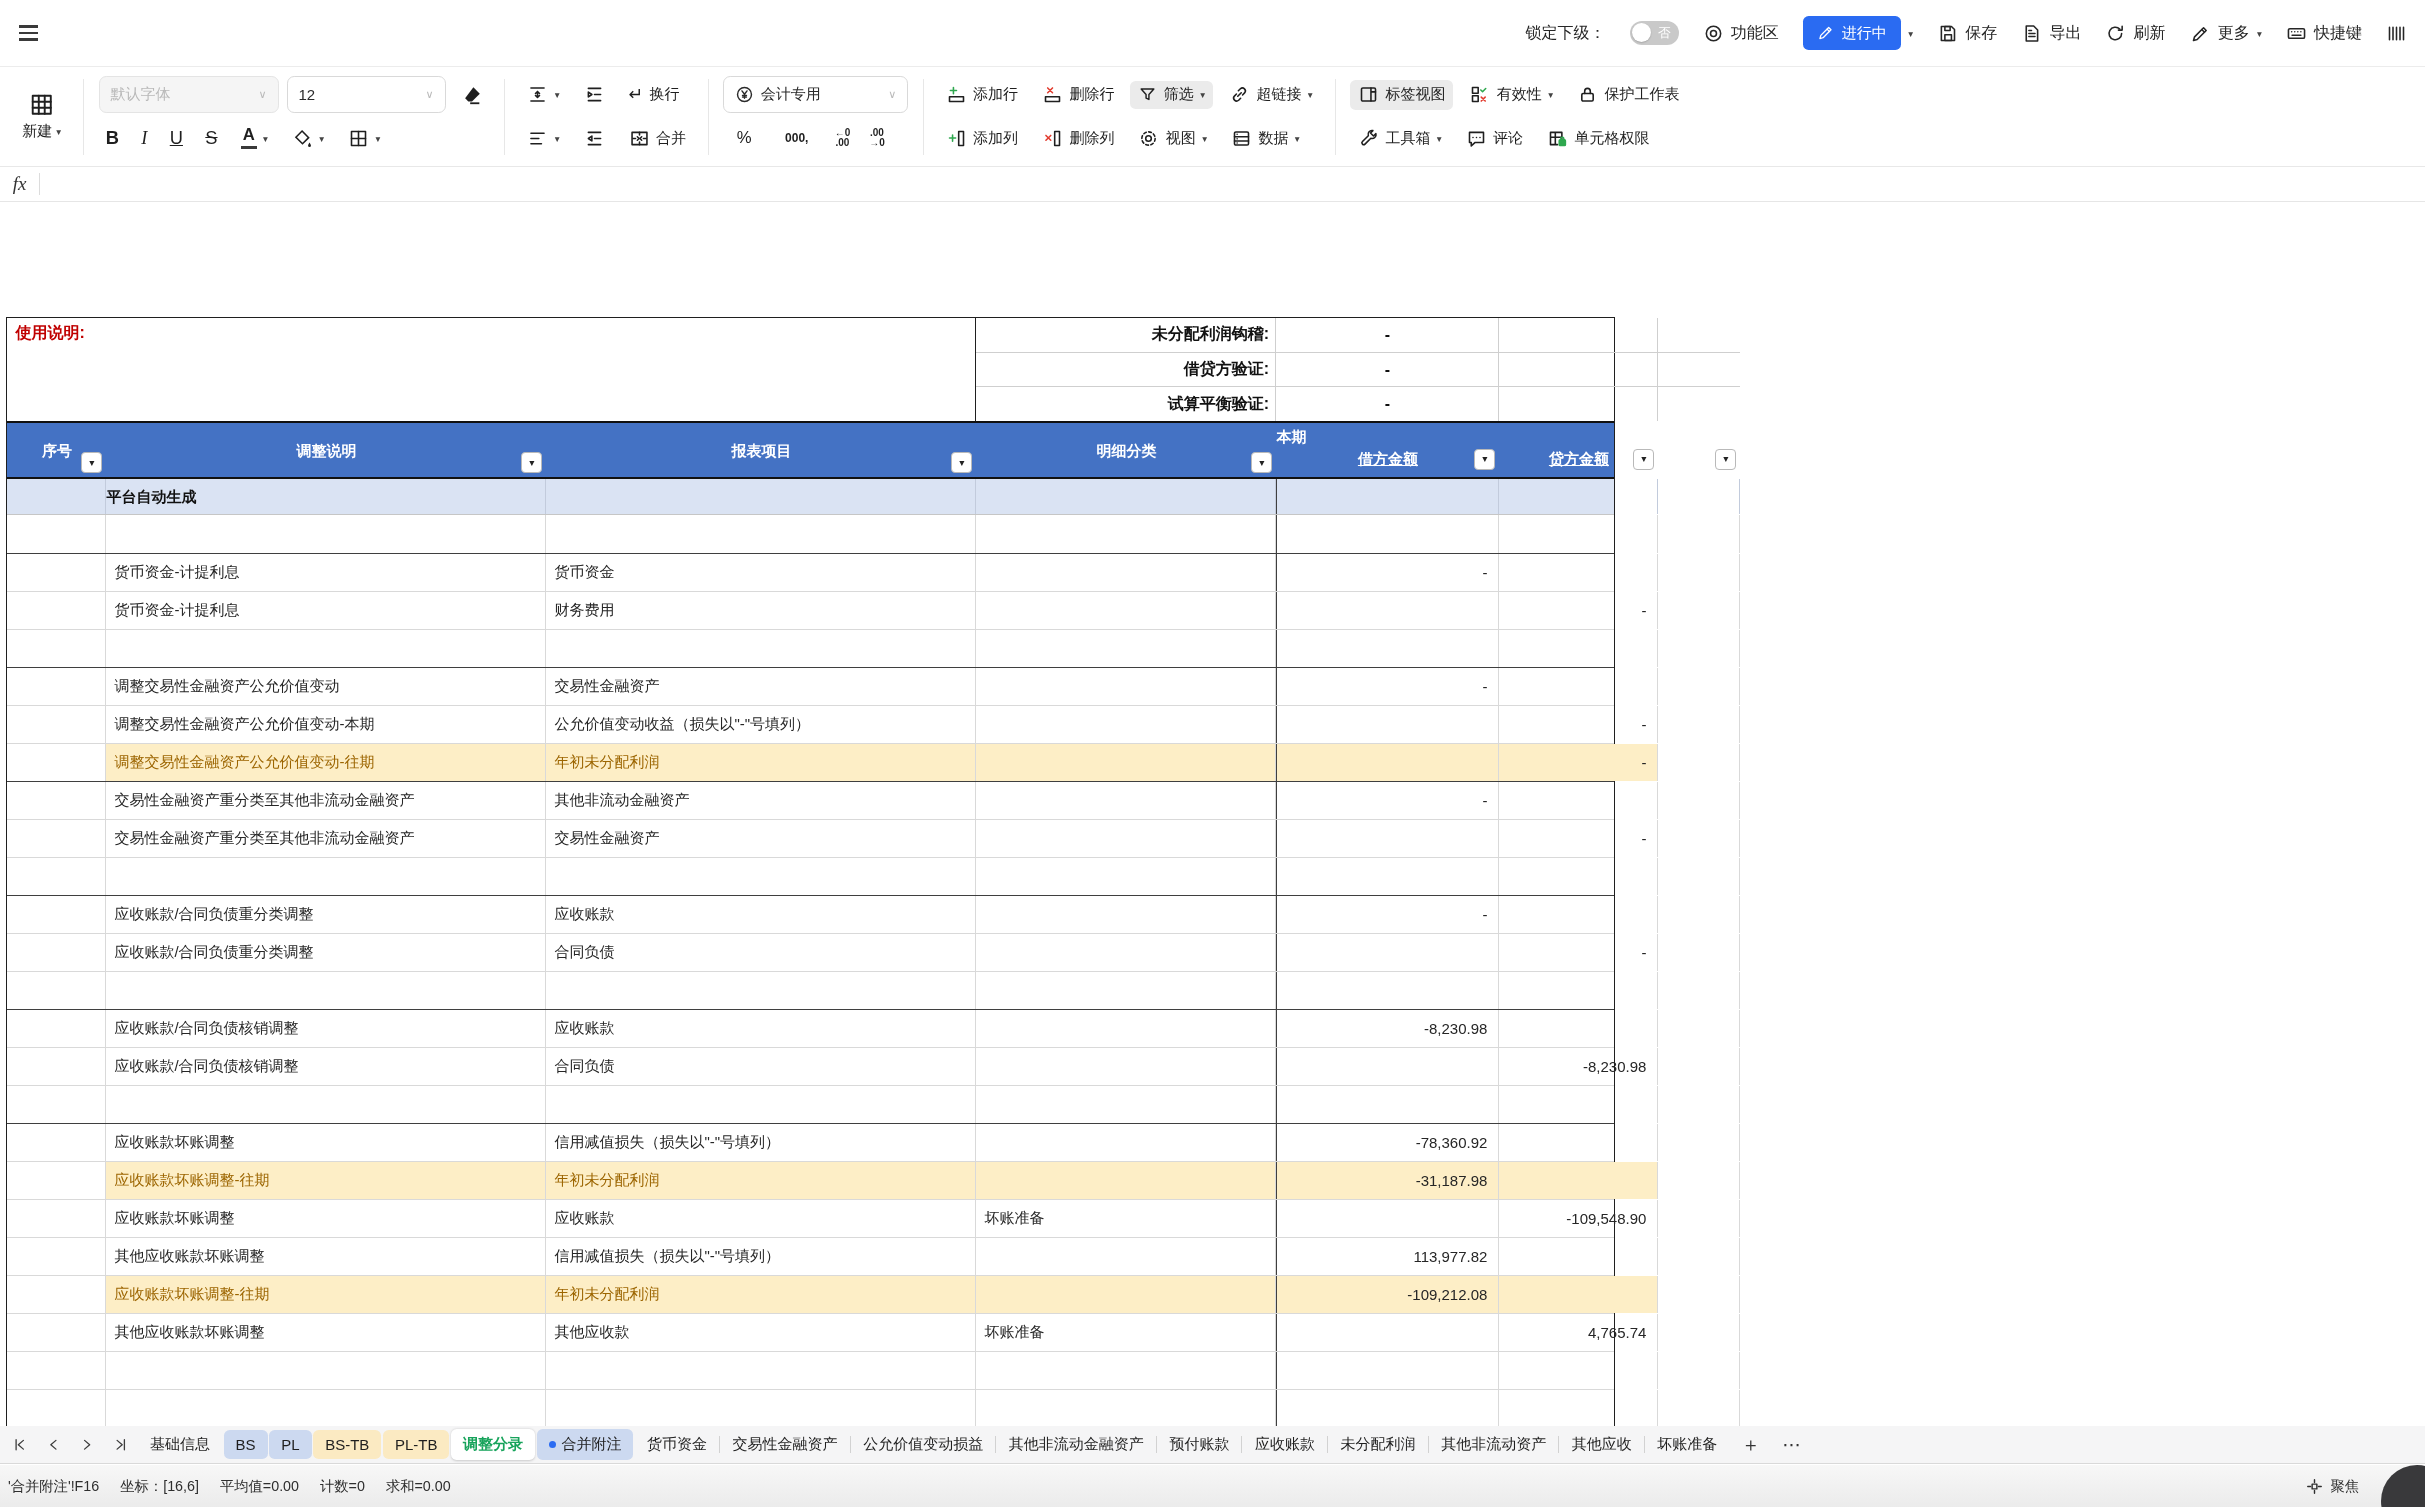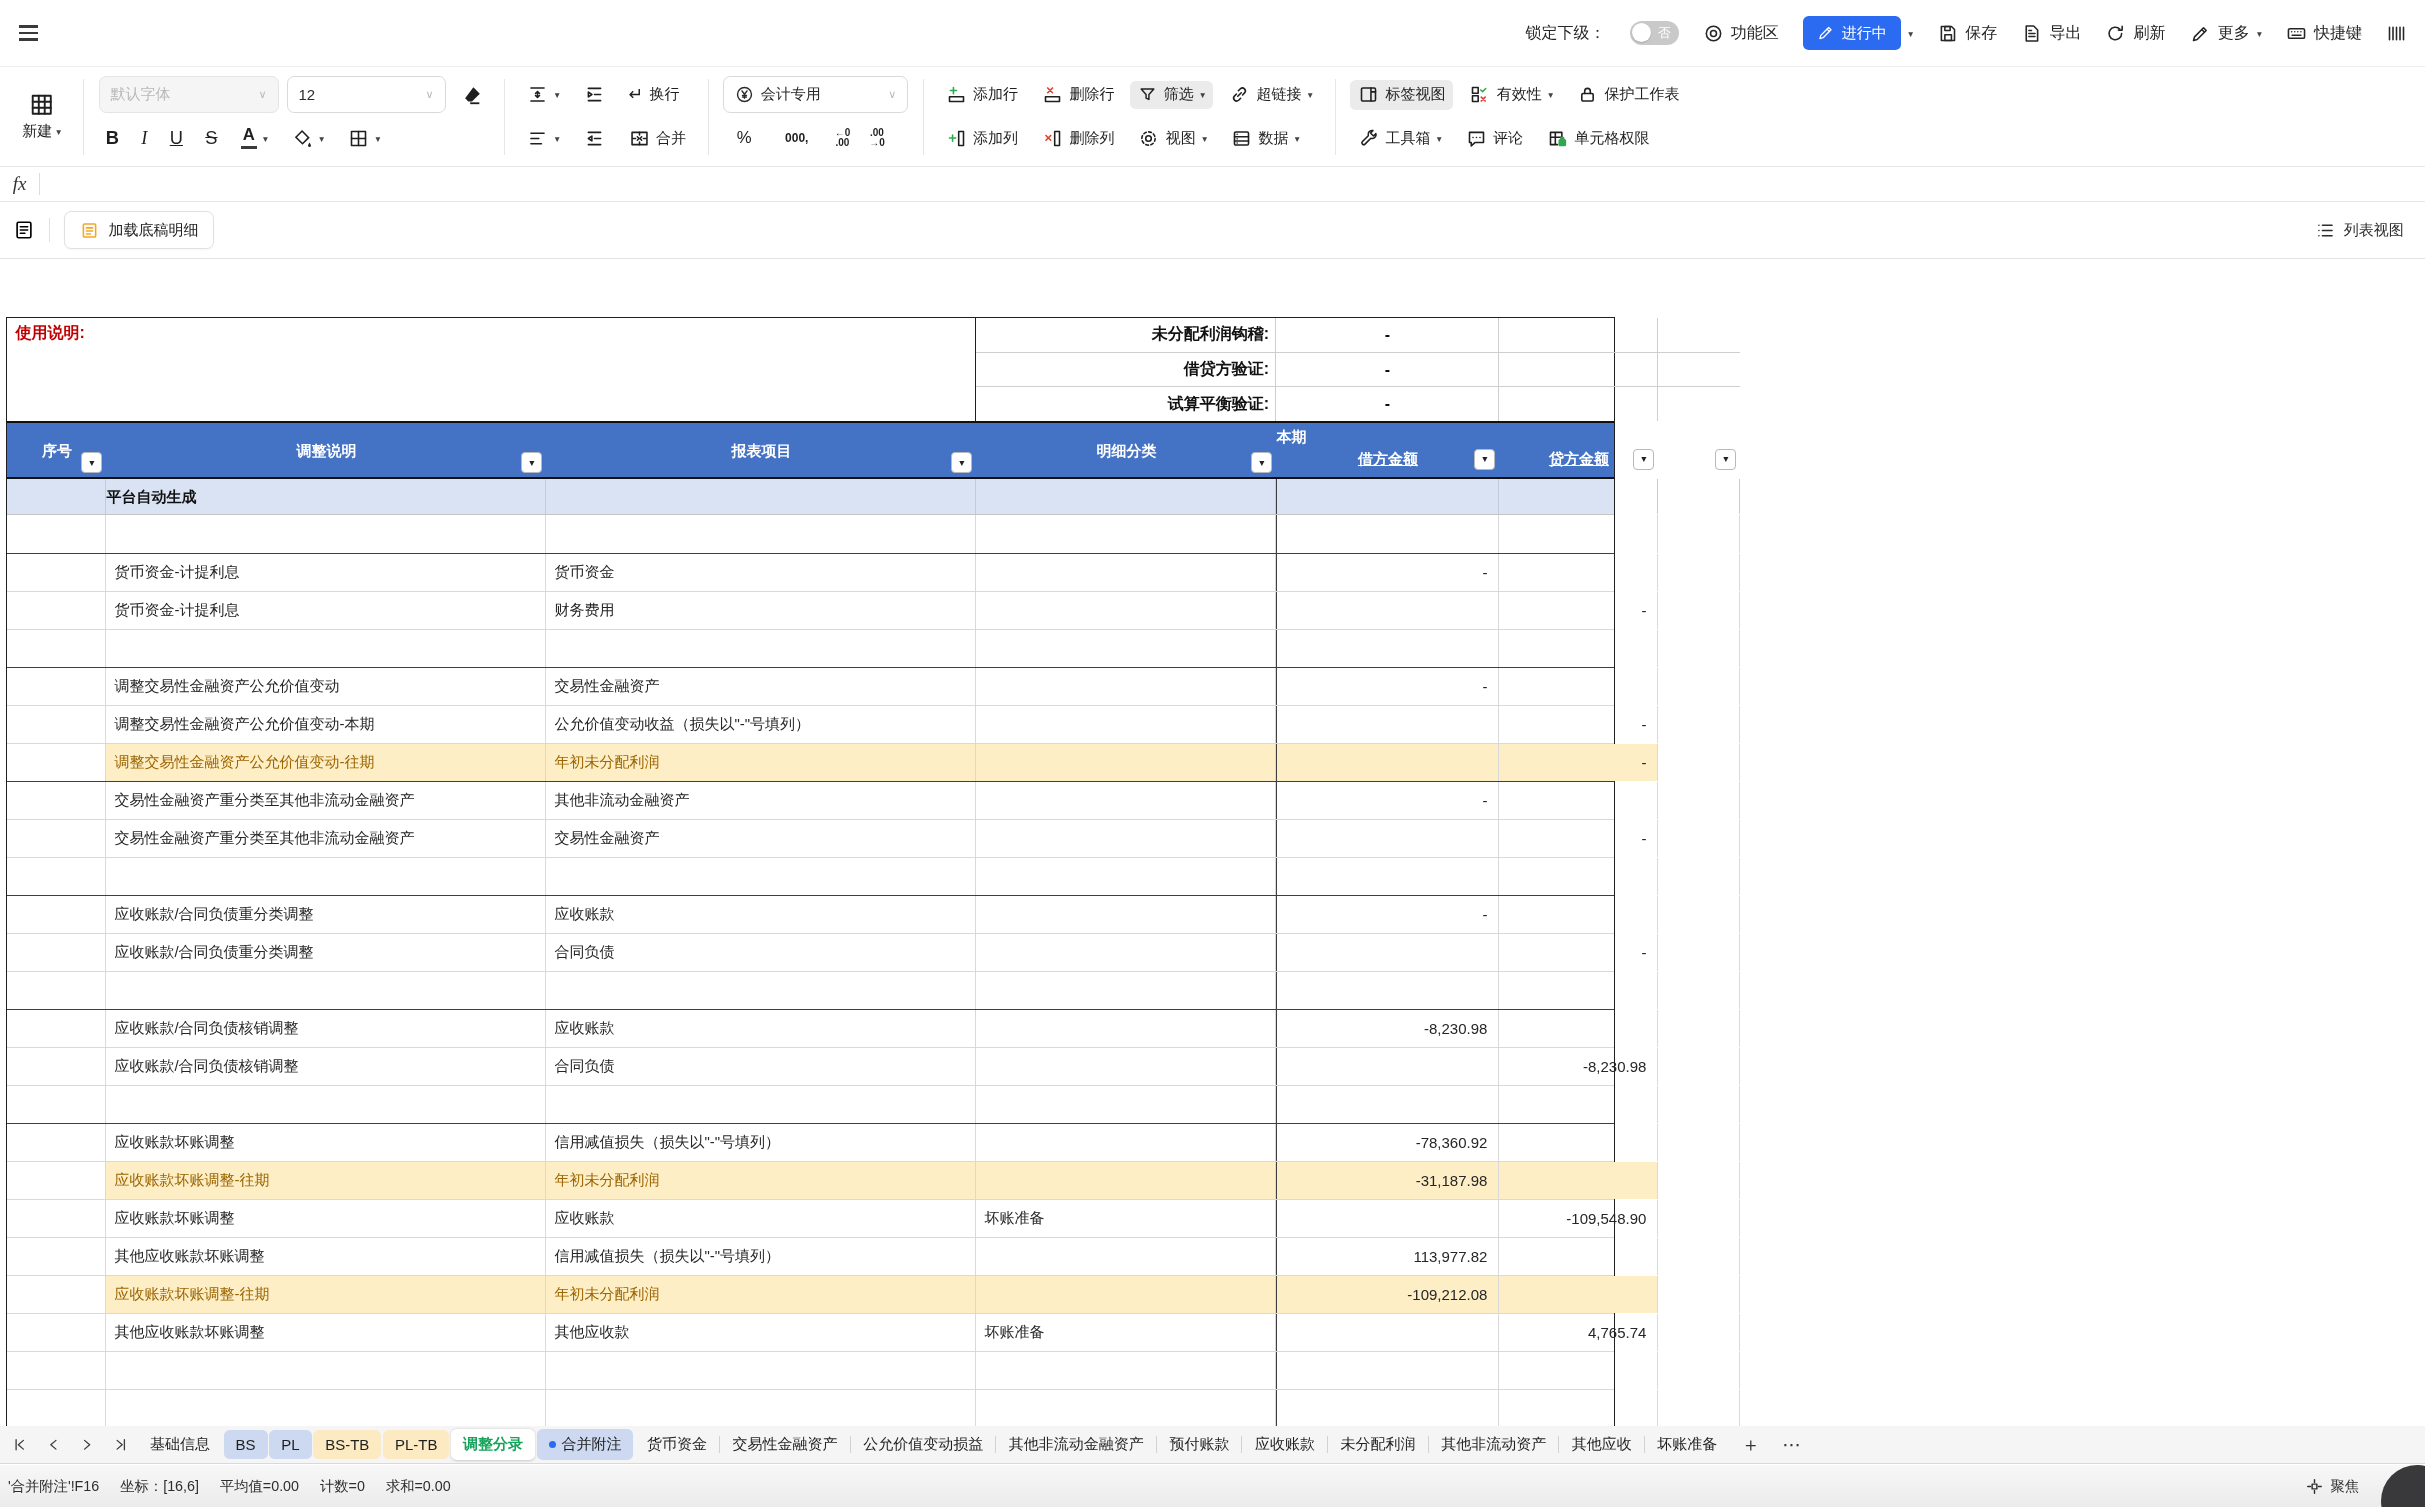--- a/index.html
+++ b/index.html
@@ -488,46 +488,20 @@
       </div>
     </div>
   </div>
 
   <div id="formulabar">
     <span id="fx">fx</span>
     <span id="fxdiv"></span>
     <div id="fxinput"></div>
   </div>
 
-  <div id="actionbar">
-    <span class="svgi">
-        <svg width="22" height="22" viewBox="0 0 24 24" fill="none" stroke="currentColor" stroke-width="1.8" stroke-linecap="round" stroke-linejoin="round">
-          <rect x="4.5" y="3.5" width="15" height="17" rx="1.6"></rect>
-          <path d="M8 8.5h8M8 12h8M8 15.5h5"></path>
-        </svg>
-      </span>
-    <span id="ab-div"></span>
-    <span id="load-btn">
-        <span class="svgi">
-          <svg width="21" height="21" viewBox="0 0 24 24" fill="none" stroke="currentColor" stroke-width="1.8" stroke-linecap="round" stroke-linejoin="round">
-            <rect x="5" y="4.5" width="14" height="15" rx="1.2" stroke="#f5a623"></rect>
-            <path d="M8.5 9h7M8.5 12.5h7M8.5 16h4.5" stroke="#f5a623"></path>
-          </svg>
-        </span>
-        <span>加载底稿明细</span>
-      </span>
-    <span id="listview">
-        <span class="svgi">
-          <svg width="21" height="21" viewBox="0 0 24 24" fill="none" stroke="currentColor" stroke-width="1.8" stroke-linecap="round" stroke-linejoin="round">
-            <path d="M4.5 6h.01M4.5 12h.01M4.5 18h.01M8.5 6h11M8.5 12h11M8.5 18h11"></path>
-          </svg>
-        </span>
-        <span>列表视图</span>
-      </span>
-  </div>
 
   <div id="sheet">
     <div id="table">
 
       <div id="usage-row">
         <div id="usage-cell">使用说明:</div>
         <div class="chk-col">
           <div class="chk-cell chk-label">未分配利润钩稽:</div>
           <div class="chk-cell chk-label">借贷方验证:</div>
           <div class="chk-cell chk-label">试算平衡验证:</div>

